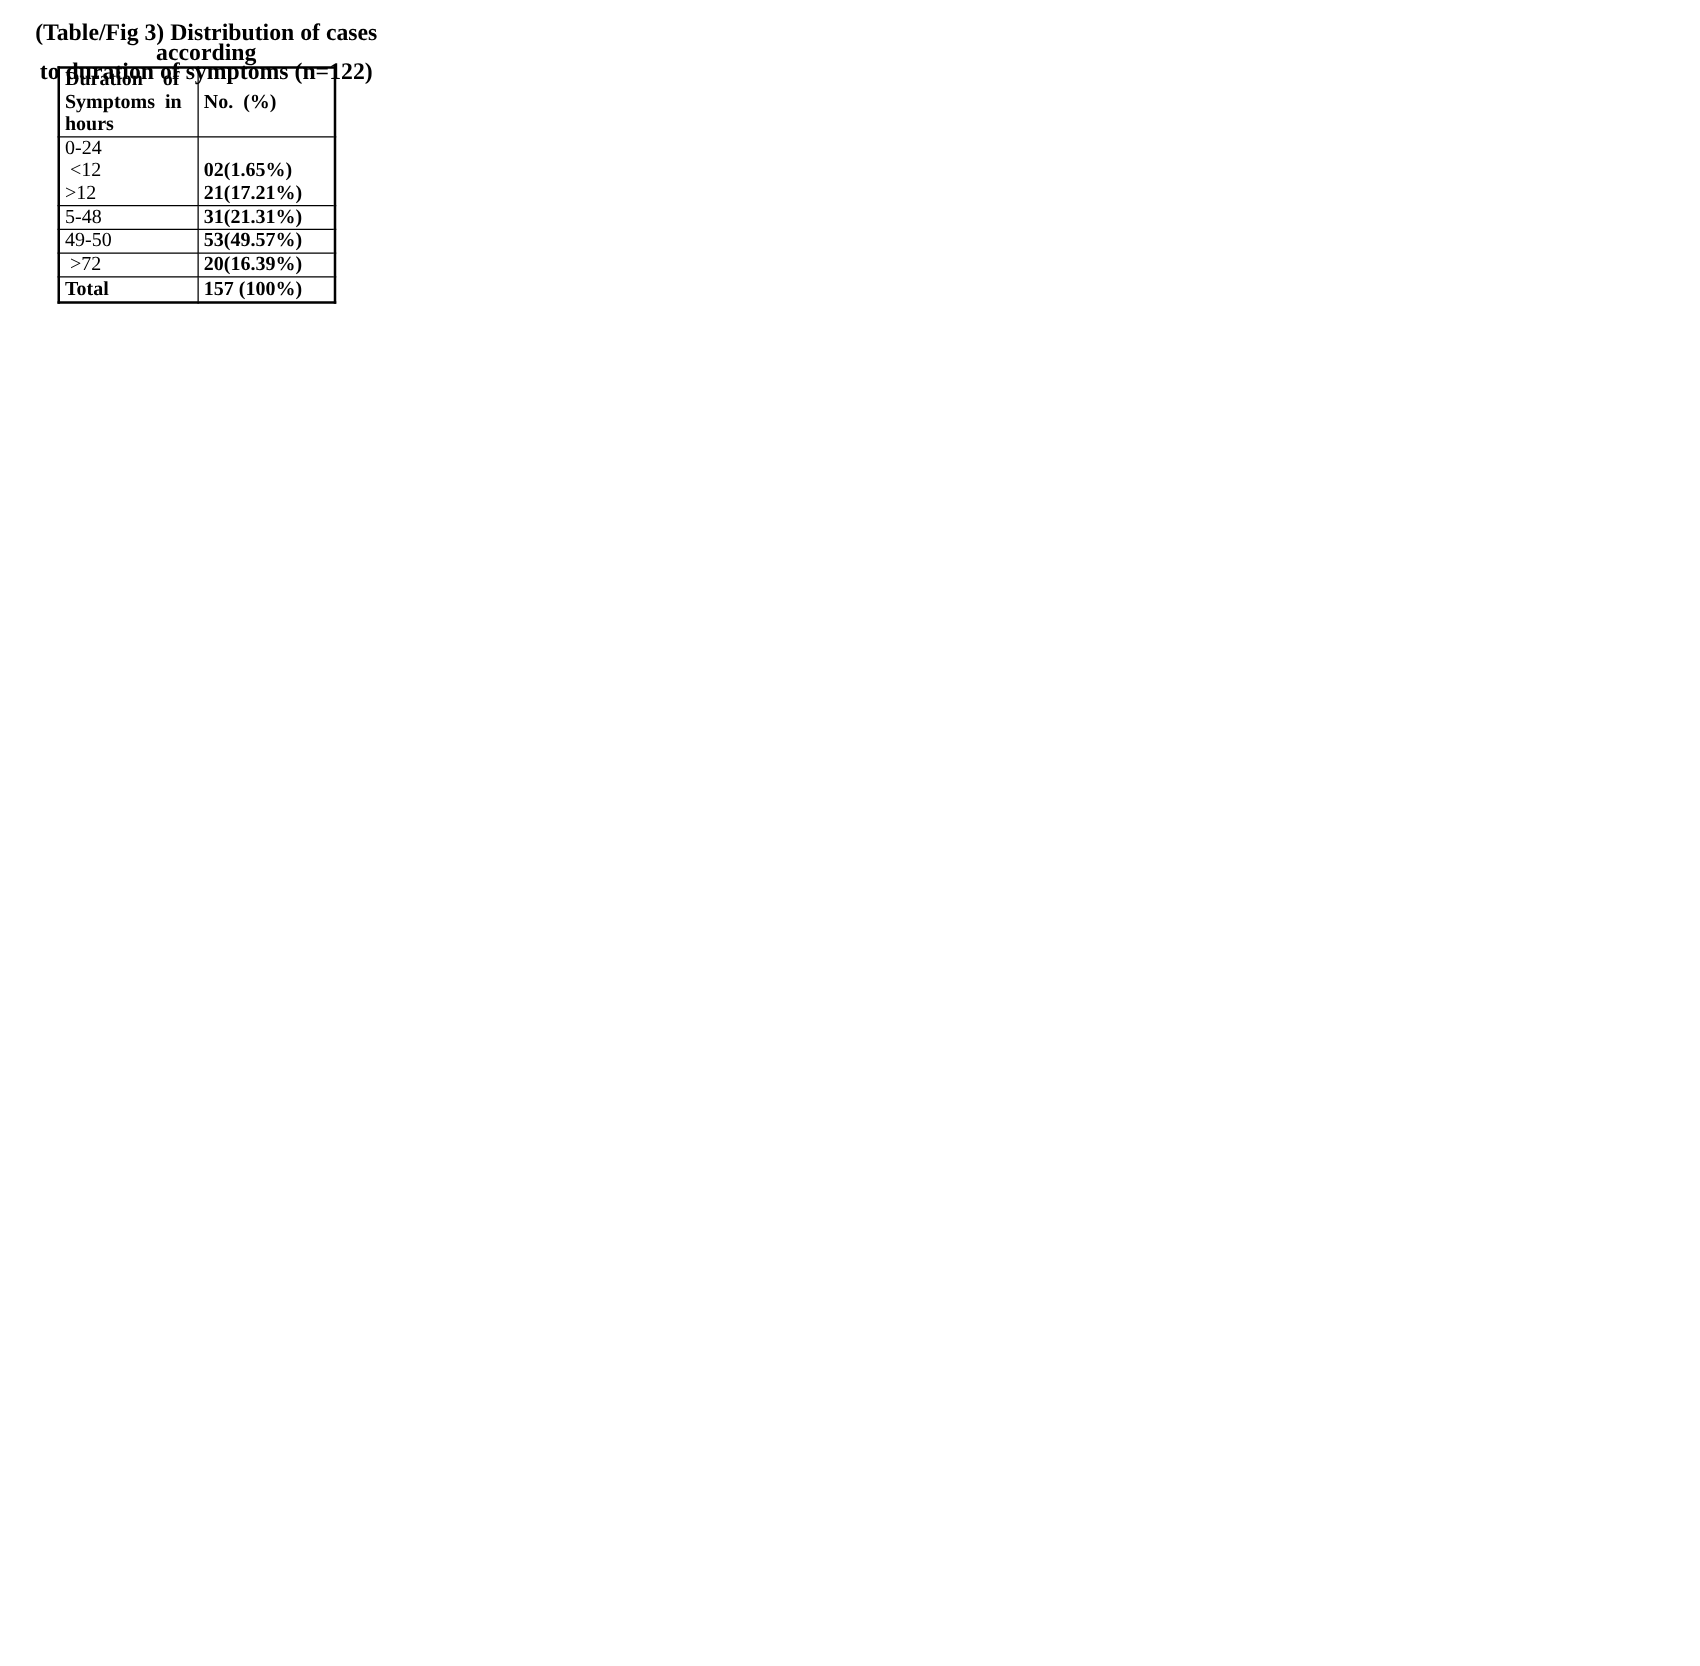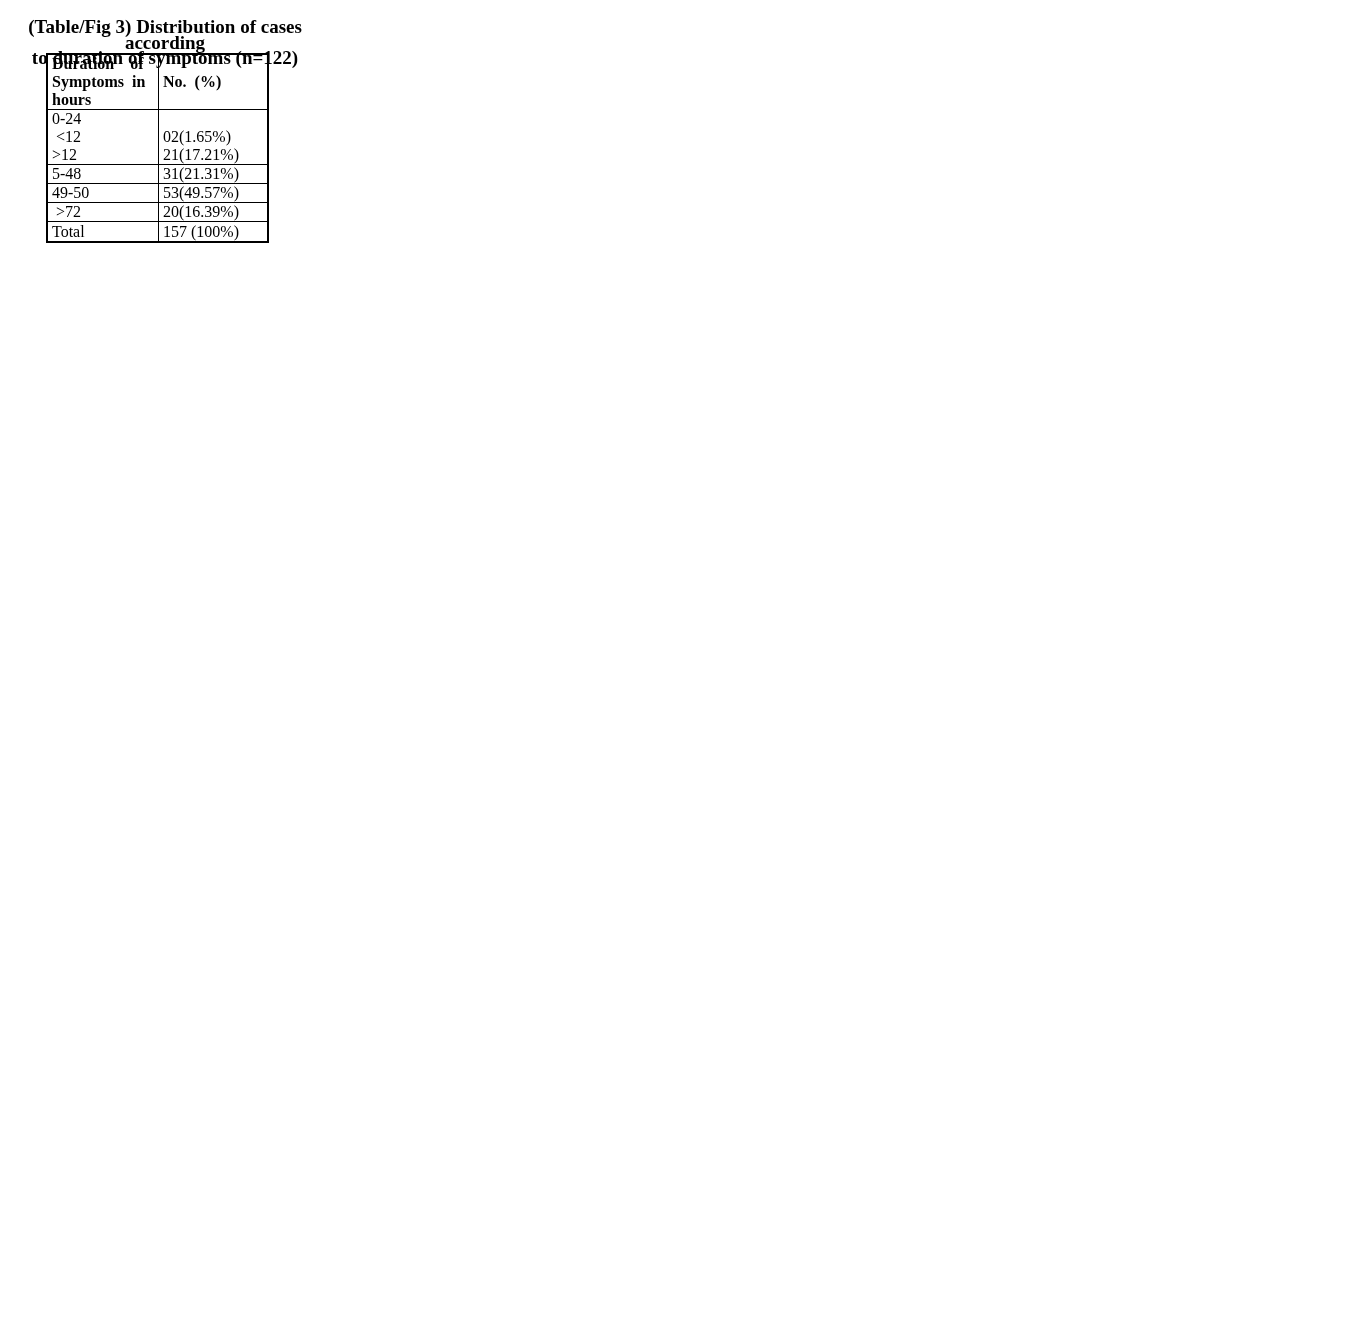--- a/index.html
+++ b/index.html
@@ -37,25 +37,25 @@
   }
   table.fig-table td {
     border: 1px solid #000000;
     padding: 0 3px 0 4px;
     line-height: 18px;
     vertical-align: top;
     white-space: pre-wrap;
     overflow: hidden;
   }
   td.col-duration { width: 103px; }
-  td.col-value    { width: 101px; }
+  td.col-value    { width: 101px; font-weight: bold; }
   tr.header-row td { font-weight: bold; }
   tr.header-row td.col-value { vertical-align: middle; }
   tr.total-row td {
-    font-weight: normal;
+    font-weight: bold;
     line-height: 19px;
     margin-left: 29px;
   }
 </style>
 </head>
 <body>
 
 <div class="fig-title">(Table/Fig 3) Distribution of cases according
 to duration of symptoms (n=122)</div>
 

